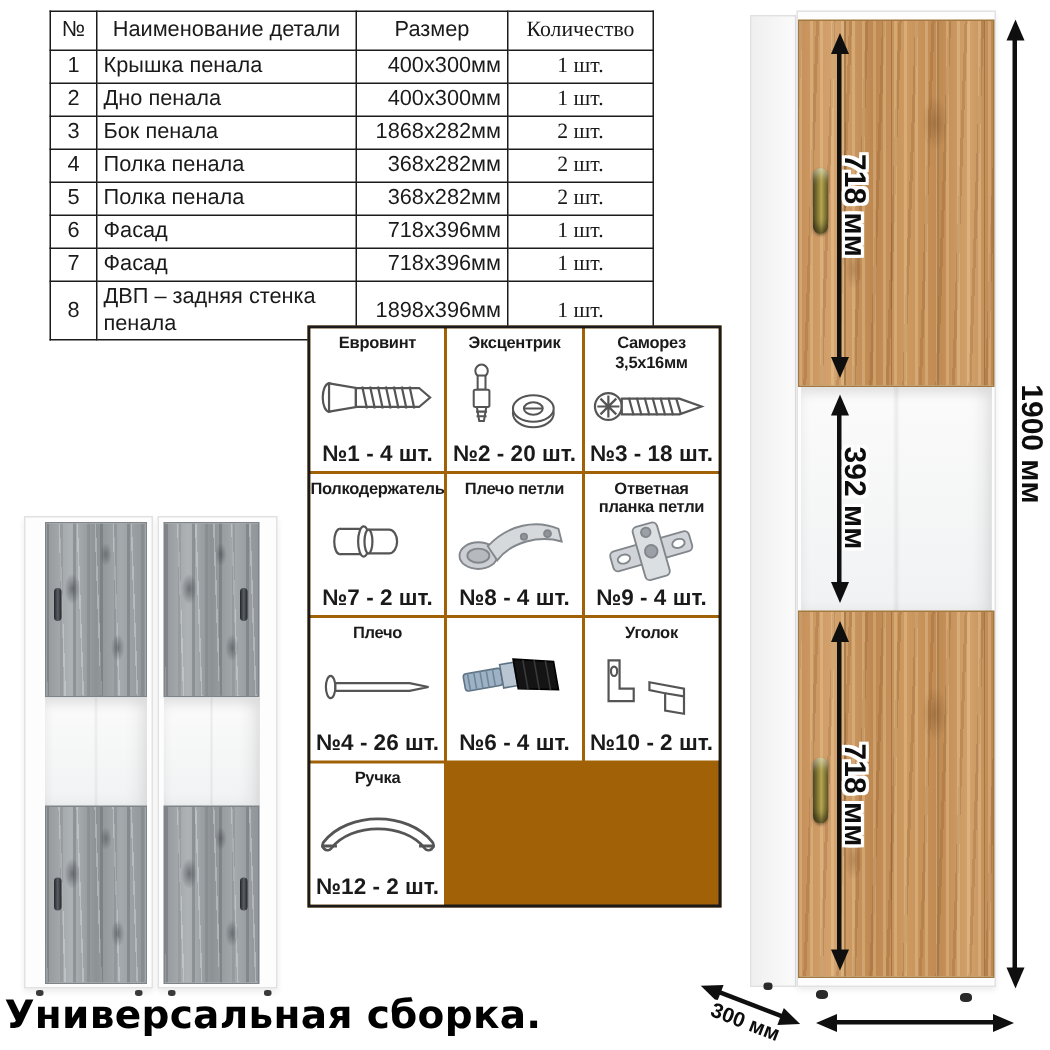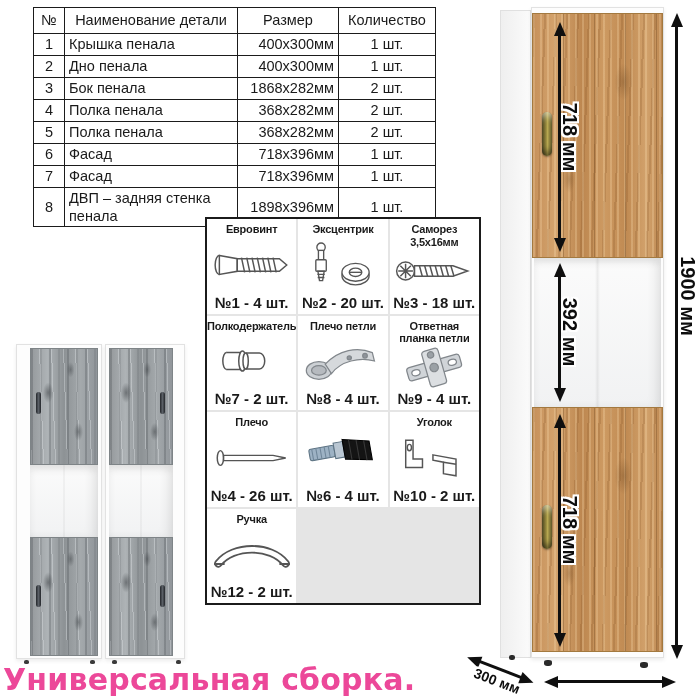--- a/index.html
+++ b/index.html
@@ -9,26 +9,26 @@
   
   .parts-table{position:absolute;left:33px;top:7px;border-collapse:collapse;
                font-size:14.5px;background:#fff;}
   .parts-table td,.parts-table th{border:1.6px solid #1b1b1b;padding:1px 4px;
                font-weight:normal;vertical-align:middle;line-height:1.25;}
   .parts-table th{height:23px;text-align:center;}
   .parts-table td{height:19px;}
   .c-num{width:22px;text-align:center;}
   .c-name{width:164px;text-align:left;padding-left:7px;}
   .c-size{width:92px;text-align:right;}
-  .c-qty{width:88px;text-align:center;}
+  .c-qty{width:88px;text-align:center;font-family:Liberation Serif, serif;}
 
   
   .hw-grid{position:absolute;left:205px;top:217px;width:276px;height:388px;
            display:grid;grid-template-columns:repeat(3,1fr);grid-template-rows:repeat(4,1fr);
-           background:#e5e5e5;gap:2px;border:2px solid #1b1b1b;box-sizing:border-box;}
+           background:#a16207;gap:2px;border:2px solid #1b1b1b;box-sizing:border-box;}
   .hw-cell{background:#fff;display:flex;flex-direction:column;align-items:center;
            padding:4px 2px 3px 2px;box-sizing:border-box;overflow:hidden;}
   .hw-name{font-weight:bold;font-size:11px;line-height:1.15;text-align:center;letter-spacing:-0.2px;}
   .hw-icon{flex:1;display:flex;align-items:center;justify-content:center;width:100%;min-height:0;}
   .hw-icon svg{max-height:100%;}
   .hw-count{font-weight:bold;font-size:15px;white-space:nowrap;}
 
   
   .oak{background:
     radial-gradient(14px 30px at 70% 28%, rgba(92,56,22,0.30), transparent 62%),
@@ -73,21 +73,21 @@
       width:0;height:0;border-top:6px solid transparent;border-bottom:6px solid transparent;border-right:14px solid #0f0f0f;}
   .dim-h::after{content:"";position:absolute;top:50%;transform:translateY(-50%);right:-13px;
       width:0;height:0;border-top:6px solid transparent;border-bottom:6px solid transparent;border-left:14px solid #0f0f0f;}
   .dim-label{position:absolute;font-weight:bold;font-size:20px;color:#0d0d0d;white-space:nowrap;
       text-shadow:-2px -2px 0 #fff,0 -2px 0 #fff,2px -2px 0 #fff,-2px 0 0 #fff,2px 0 0 #fff,
                   -2px 2px 0 #fff,0 2px 0 #fff,2px 2px 0 #fff;}
   .rot90{transform:translate(-50%,-50%) rotate(90deg);}
   .rot21{transform:translate(-50%,-50%) rotate(21deg);}
   .ctr{transform:translate(-50%,-50%);}
 
-  .caption{position:absolute;left:3px;top:662px;font-size:30px;font-weight:bold;color:#ec4899;
+  .caption{position:absolute;left:3px;top:662px;font-size:26px;font-weight:bold;color:#000000;
            font-family:"DejaVu Sans","Liberation Sans",sans-serif;letter-spacing:0.2px;}
 </style>
 </head>
 <body>
 
 <table class="parts-table">
   <tbody>
       <tr>
     <th class="c-num">№</th>
     <th class="c-name">Наименование детали</th>

